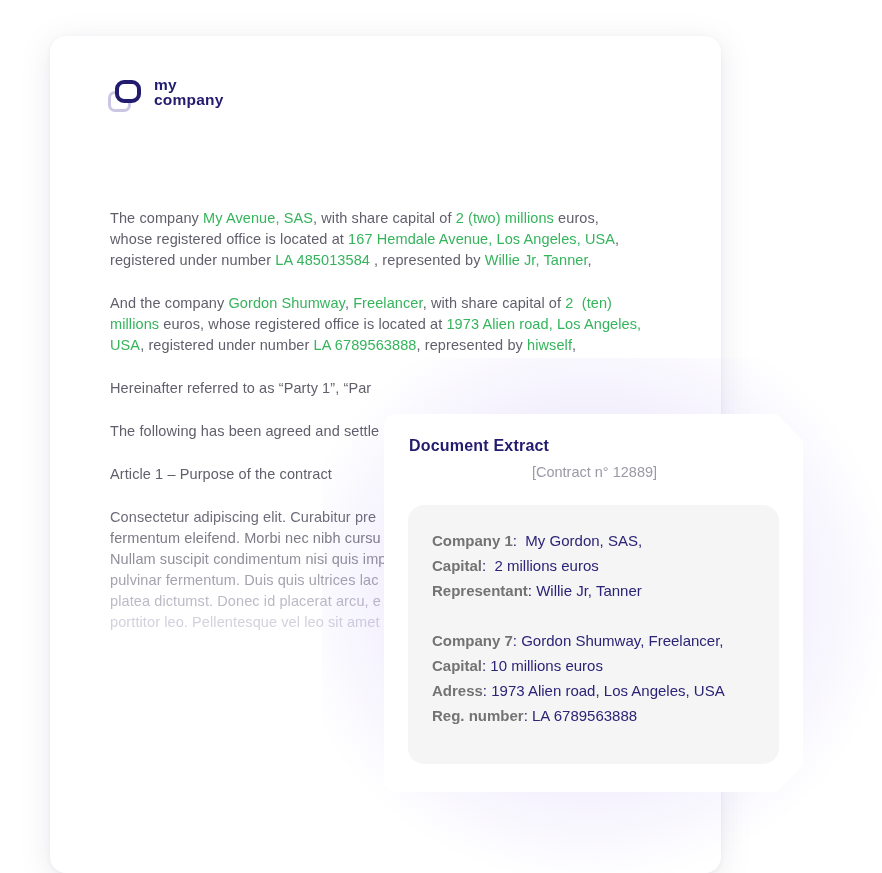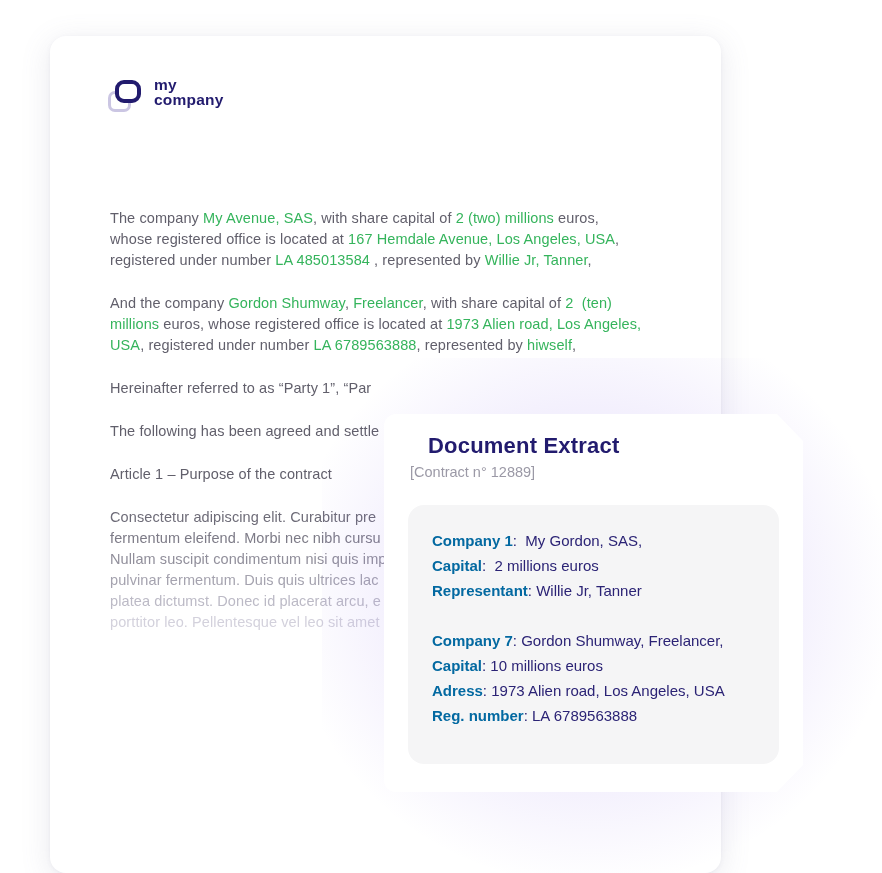--- a/index.html
+++ b/index.html
@@ -37,30 +37,30 @@
     background:radial-gradient(ellipse at 48% 46%, rgba(142,110,235,0.22) 0%, rgba(142,110,235,0.10) 48%, rgba(142,110,235,0) 74%);
     pointer-events:none;
   }
   
   .card{
     position:absolute;left:384px;top:414px;width:419px;height:378px;z-index:3;
     background:#ffffff;box-sizing:border-box;padding:20px 24px;
     border-radius:12px 0 0 12px;
     clip-path:polygon(0 0, 393px 0, 100% 27px, 100% 351px, 393px 100%, 0 100%);
   }
-  .card-title{font-size:22px;font-weight:bold;color:#221b6e;letter-spacing:0.2px;line-height:24px;margin-left:20px;}
-  .card-subtitle{font-size:14.5px;color:#9b99a6;margin:4px 0 0 2px;line-height:20px;}
+  .card-title{font-size:16px;font-weight:bold;color:#221b6e;letter-spacing:0.2px;line-height:24px;margin-left:1px;}
+  .card-subtitle{font-size:14.5px;color:#9b99a6;margin:4px 0 0 2px;line-height:20px;text-align:center;}
   .extract-box{
     margin-top:23px;background:#f5f5f6;border-radius:16px;box-sizing:border-box;
     width:371px;height:259px;padding:23px 10px 0 24px;overflow:hidden;
   }
   .company-block{margin:0;}
   .company-block + .company-block{margin-top:25px;}
   .xrow{white-space:pre;font-size:15px;line-height:25px;}
-  .xlabel{color:#0369a1;font-weight:bold;}
+  .xlabel{color:#737373;font-weight:bold;}
   .xsep{color:#2b2375;}
   .xvalue{color:#2b2375;}
 </style>
 </head>
 <body>
 
 <div class="canvas">
 
   <div class="page">
 

